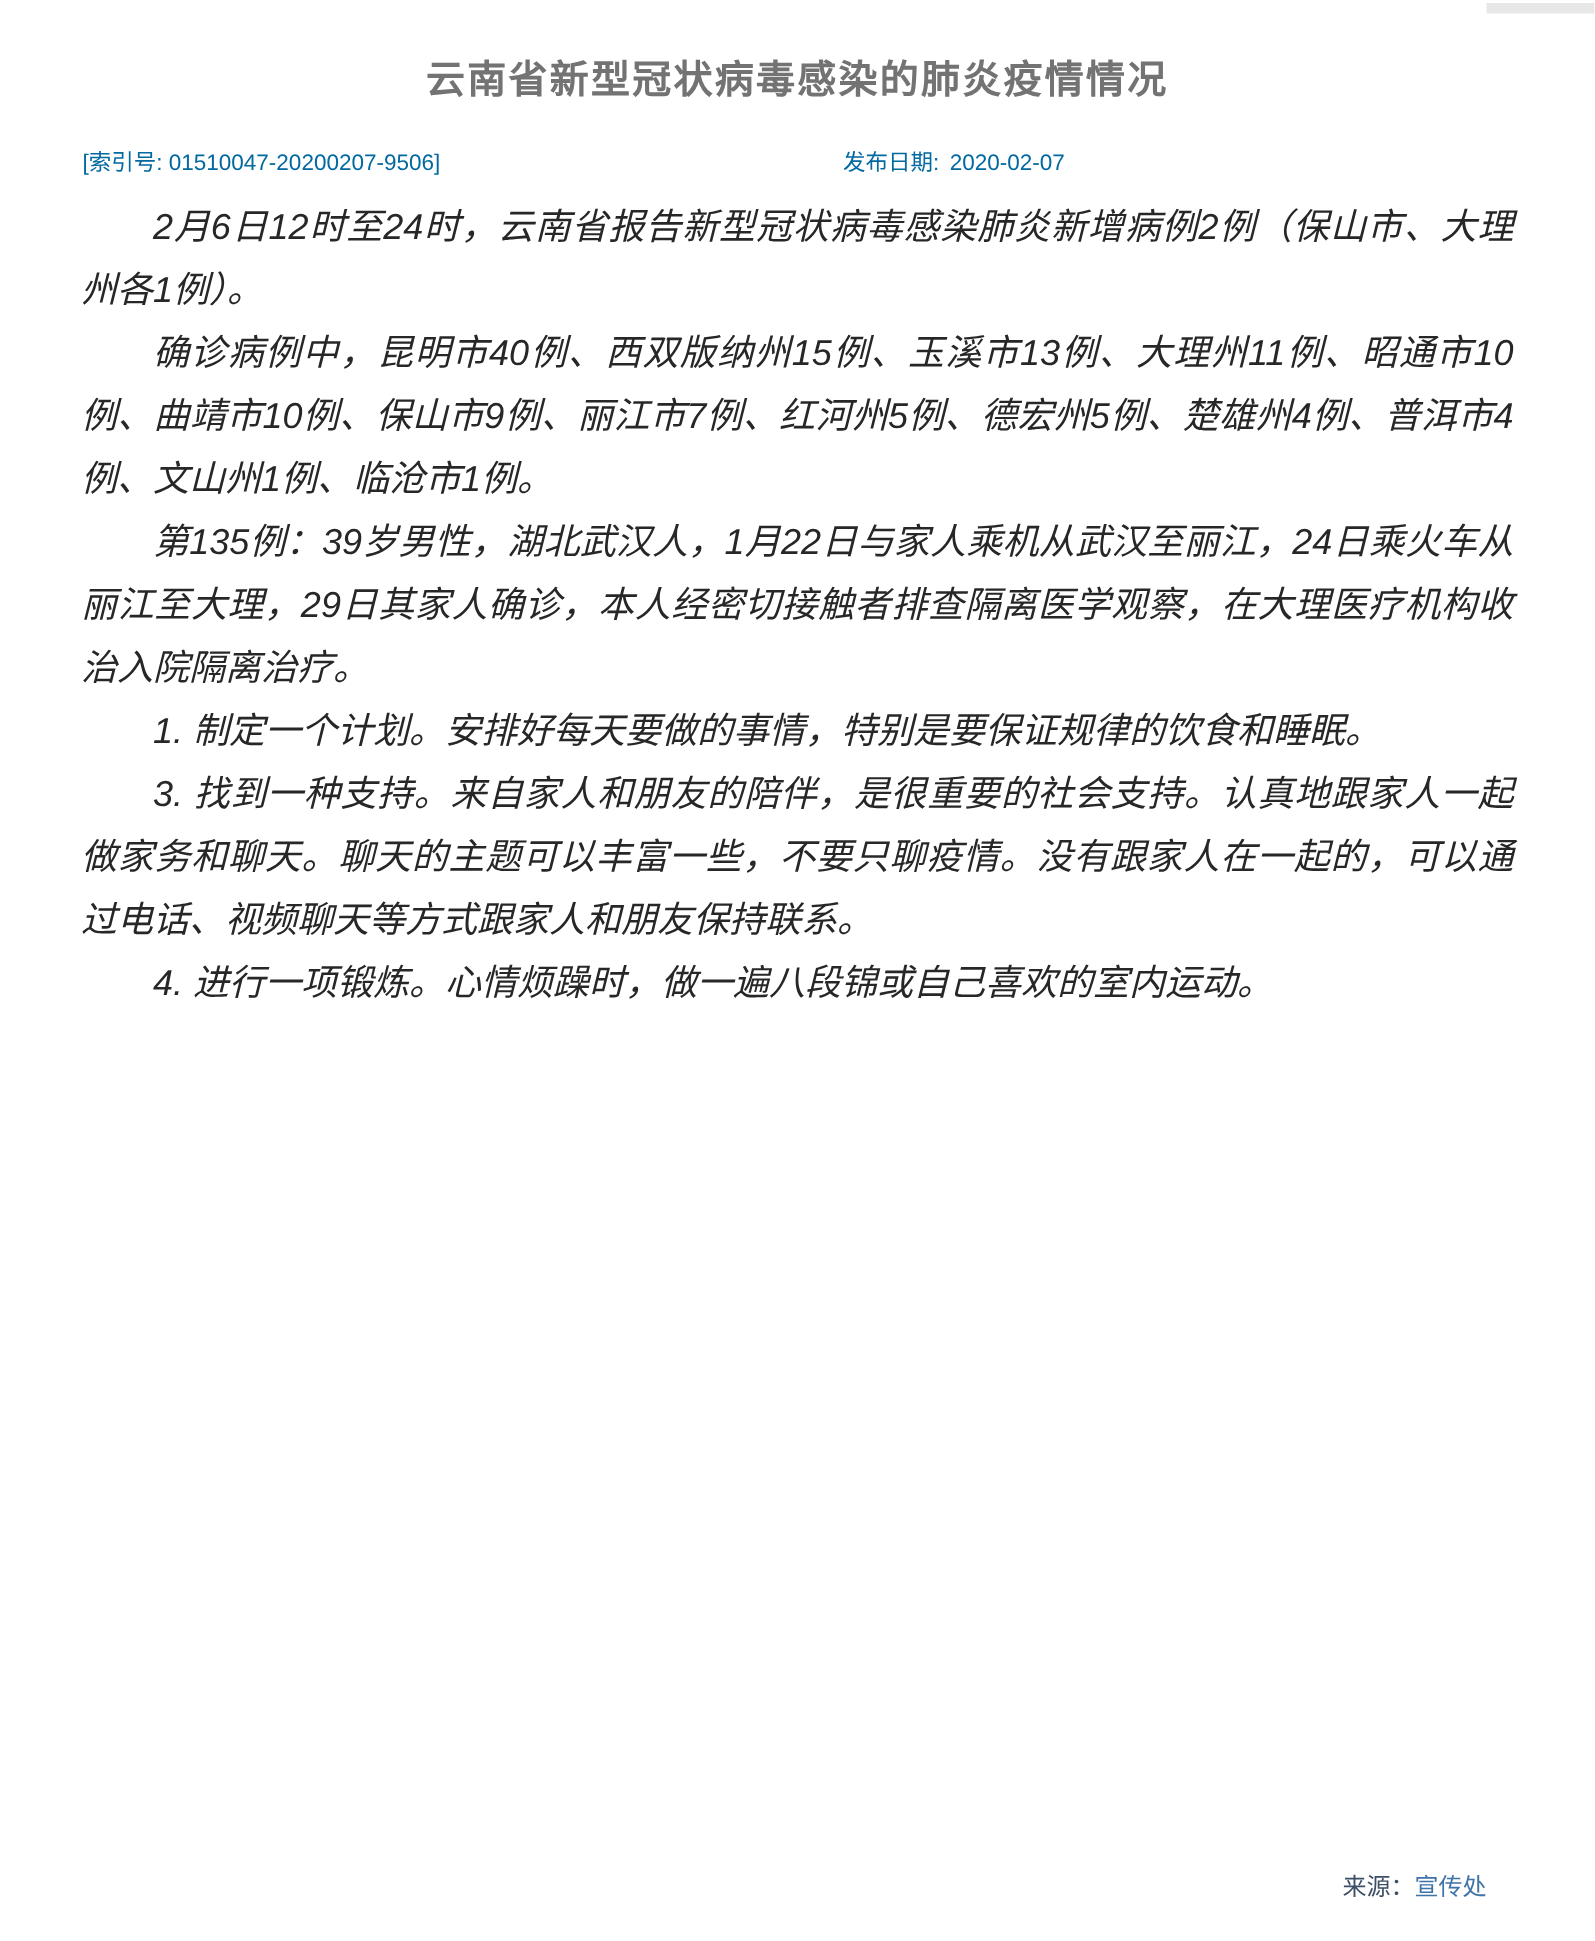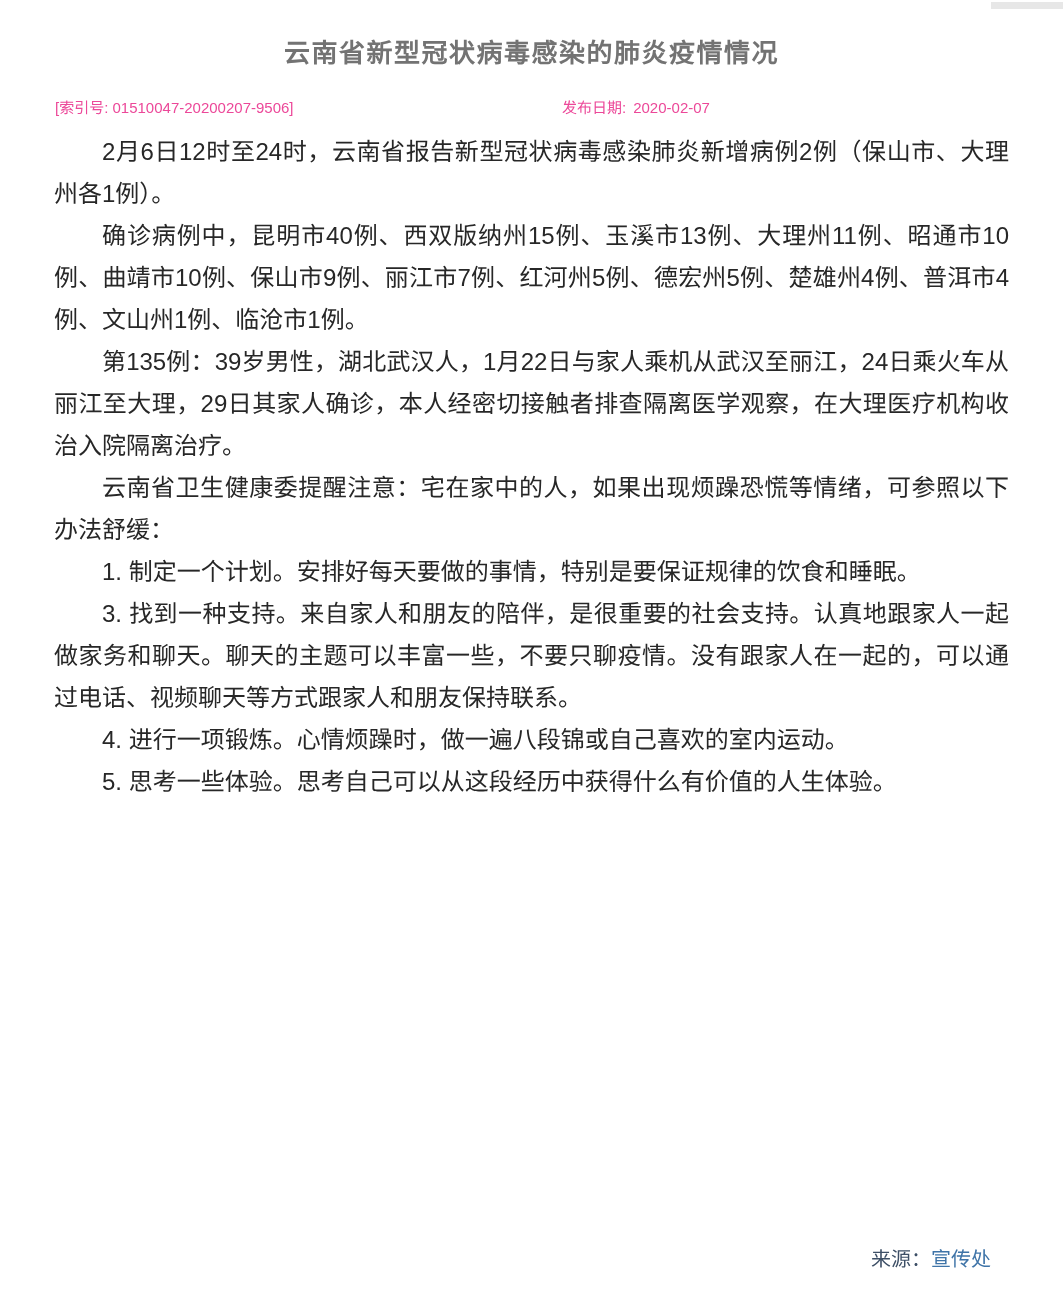--- a/index.html
+++ b/index.html
@@ -29,42 +29,43 @@
     font-size: 26px;
     font-weight: 700;
     color: #737373;
     letter-spacing: 1.5px;
   }
   .meta {
     position: relative;
     margin-top: 27px;
     height: 20px;
     font-size: 15px;
-    color: #ec4899;
+    color: #0369a1;
   }
   .meta-left { position: absolute; left: 1px; top: 0; }
   .meta-right { position: absolute; left: 508px; top: 0; }
   .meta-right .pub-label { margin-right: 7px; }
   .content {
     margin-top: 15px;
     font-size: 24px;
     line-height: 42px;
     color: #272727;
+    font-style: italic;
   }
   .content p {
     margin: 0;
     padding: 0;
     text-indent: 2em;
     text-align: justify;
   }
   .source {
     position: absolute;
     top: 1248px;
     right: 72px;
-    font-size: 20px;
+    font-size: 16px;
     line-height: 22px;
   }
   .source-label { color: #3d4f66; }
   .source-link {
     color: #3f74a8;
     text-decoration: none;
     cursor: pointer;
   }
 </style>
 </head>
@@ -80,24 +81,22 @@
     <span class="meta-left">[索引号: 01510047-20200207-9506]</span>
     <span class="meta-right">
       <span class="pub-label">发布日期:</span><span>2020-02-07</span>
     </span>
   </div>
 
   <div class="content">
     <p>2月6日12时至24时，云南省报告新型冠状病毒感染肺炎新增病例2例（保山市、大理州各1例）。</p>
     <p>确诊病例中，昆明市40例、西双版纳州15例、玉溪市13例、大理州11例、昭通市10例、曲靖市10例、保山市9例、丽江市7例、红河州5例、德宏州5例、楚雄州4例、普洱市4例、文山州1例、临沧市1例。</p>
     <p>第135例：39岁男性，湖北武汉人，1月22日与家人乘机从武汉至丽江，24日乘火车从丽江至大理，29日其家人确诊，本人经密切接触者排查隔离医学观察，在大理医疗机构收治入院隔离治疗。</p>
-    <p>云南省卫生健康委提醒注意：宅在家中的人，如果出现烦躁恐慌等情绪，可参照以下办法舒缓：</p>
     <p>1. 制定一个计划。安排好每天要做的事情，特别是要保证规律的饮食和睡眠。</p>
     <p>3. 找到一种支持。来自家人和朋友的陪伴，是很重要的社会支持。认真地跟家人一起做家务和聊天。聊天的主题可以丰富一些，不要只聊疫情。没有跟家人在一起的，可以通过电话、视频聊天等方式跟家人和朋友保持联系。</p>
     <p>4. 进行一项锻炼。心情烦躁时，做一遍八段锦或自己喜欢的室内运动。</p>
-    <p>5. 思考一些体验。思考自己可以从这段经历中获得什么有价值的人生体验。</p>
   </div>
 
 </div>
 
 <div class="source">
   <span class="source-label">来源：</span><a class="source-link">宣传处</a>
 </div>
 
 </body></html>

